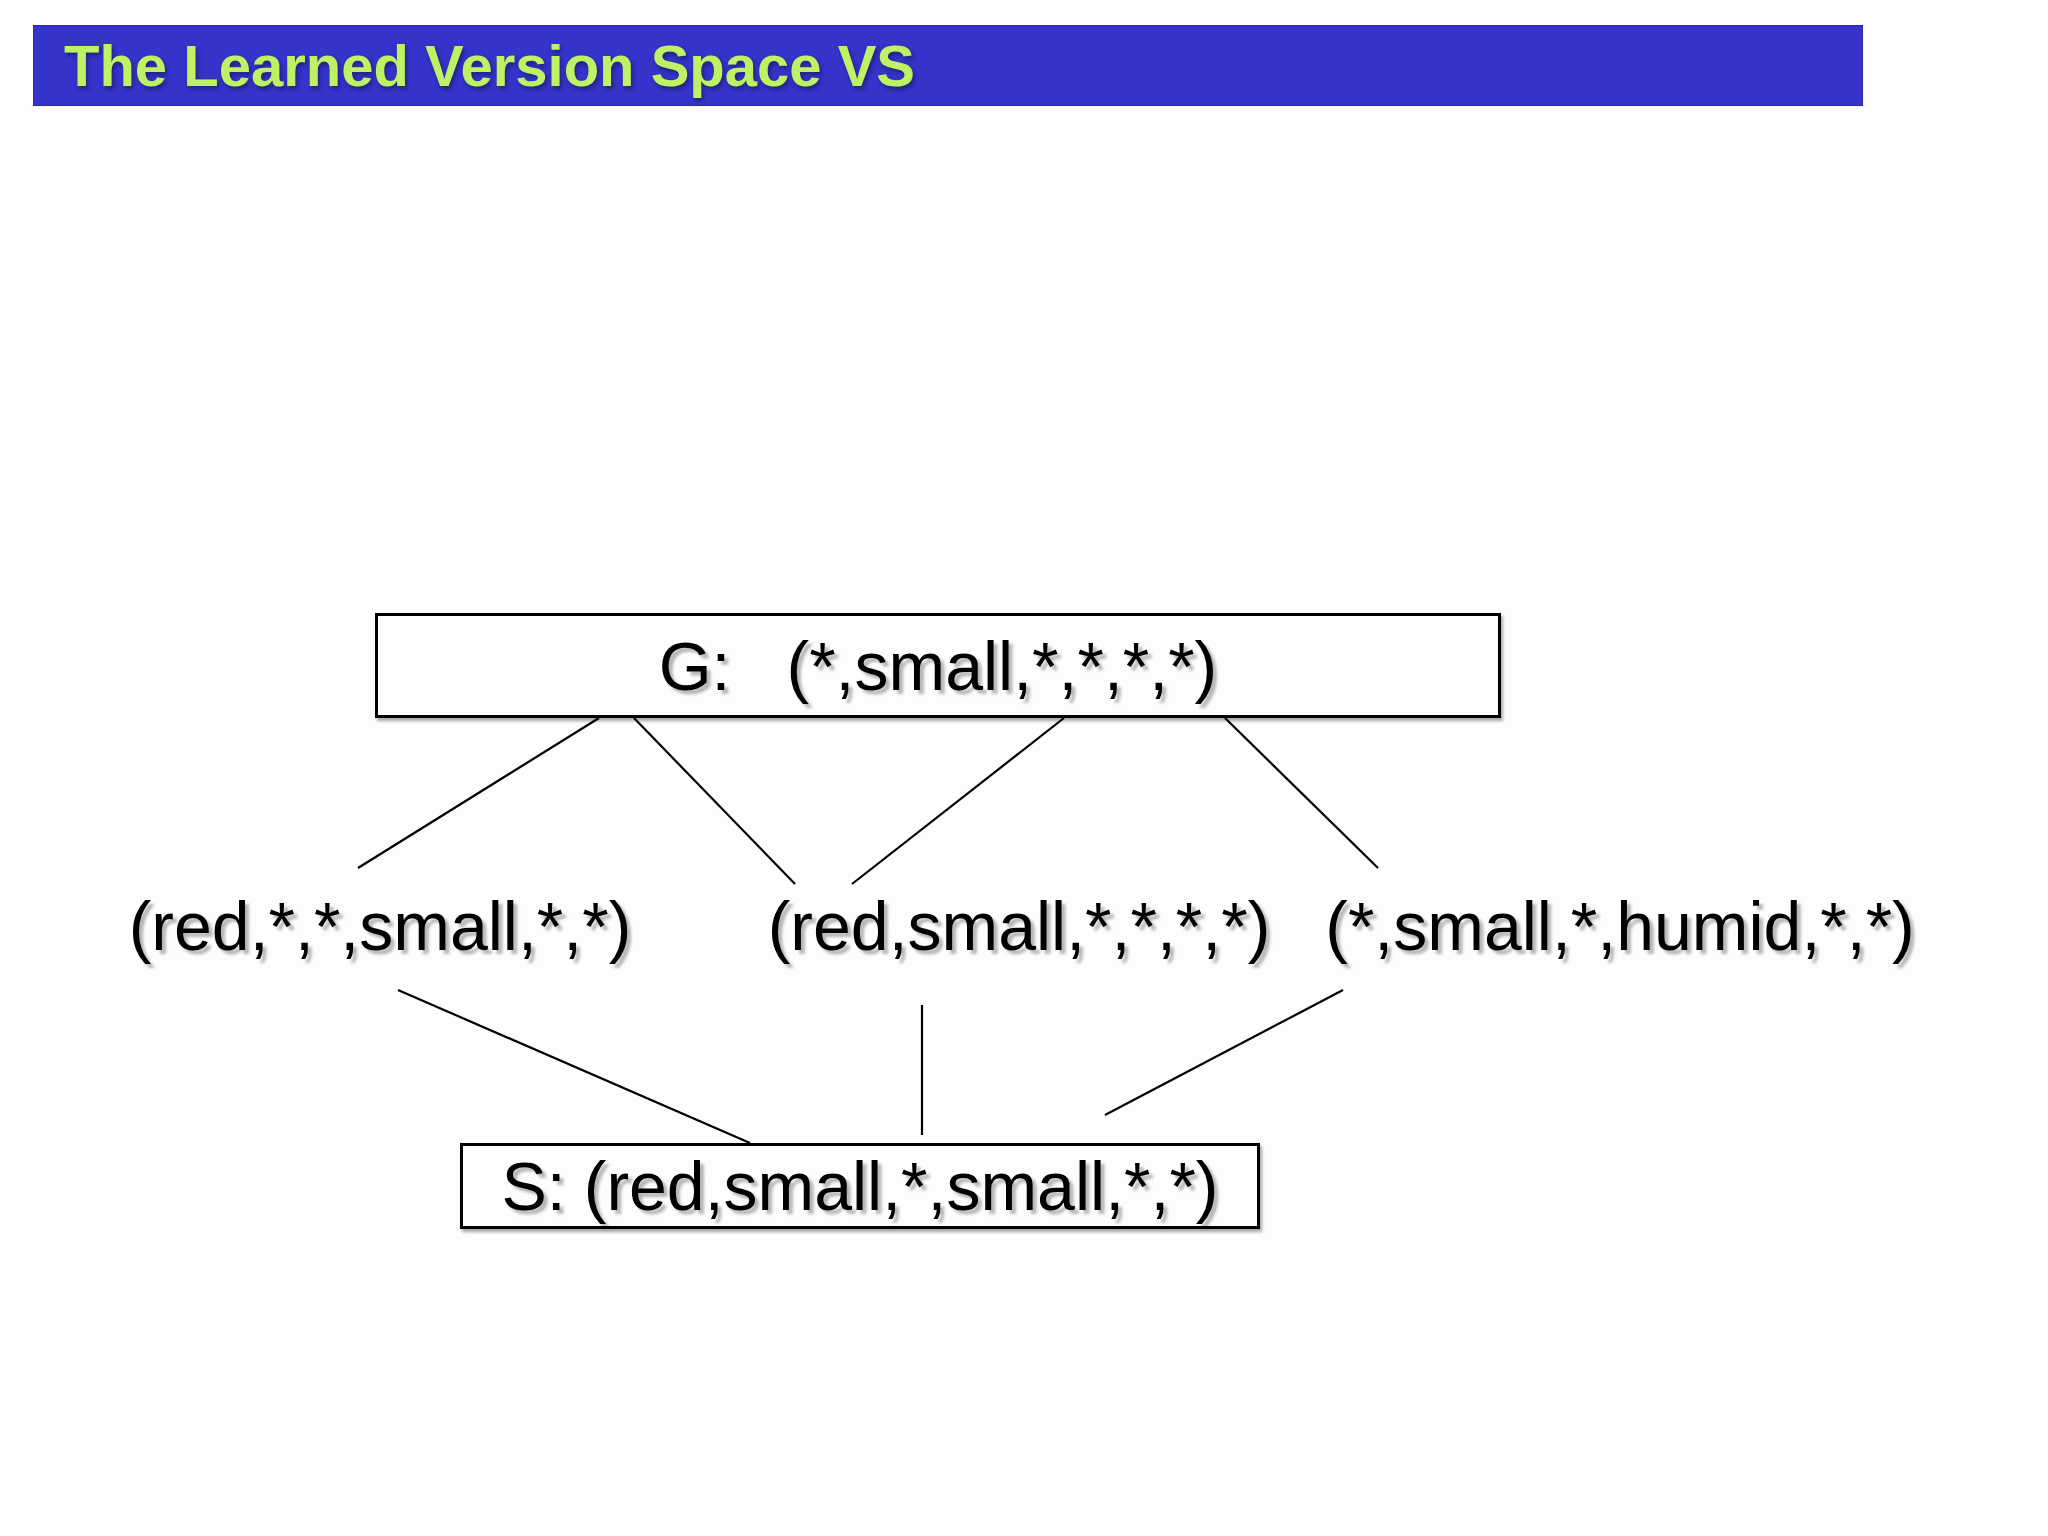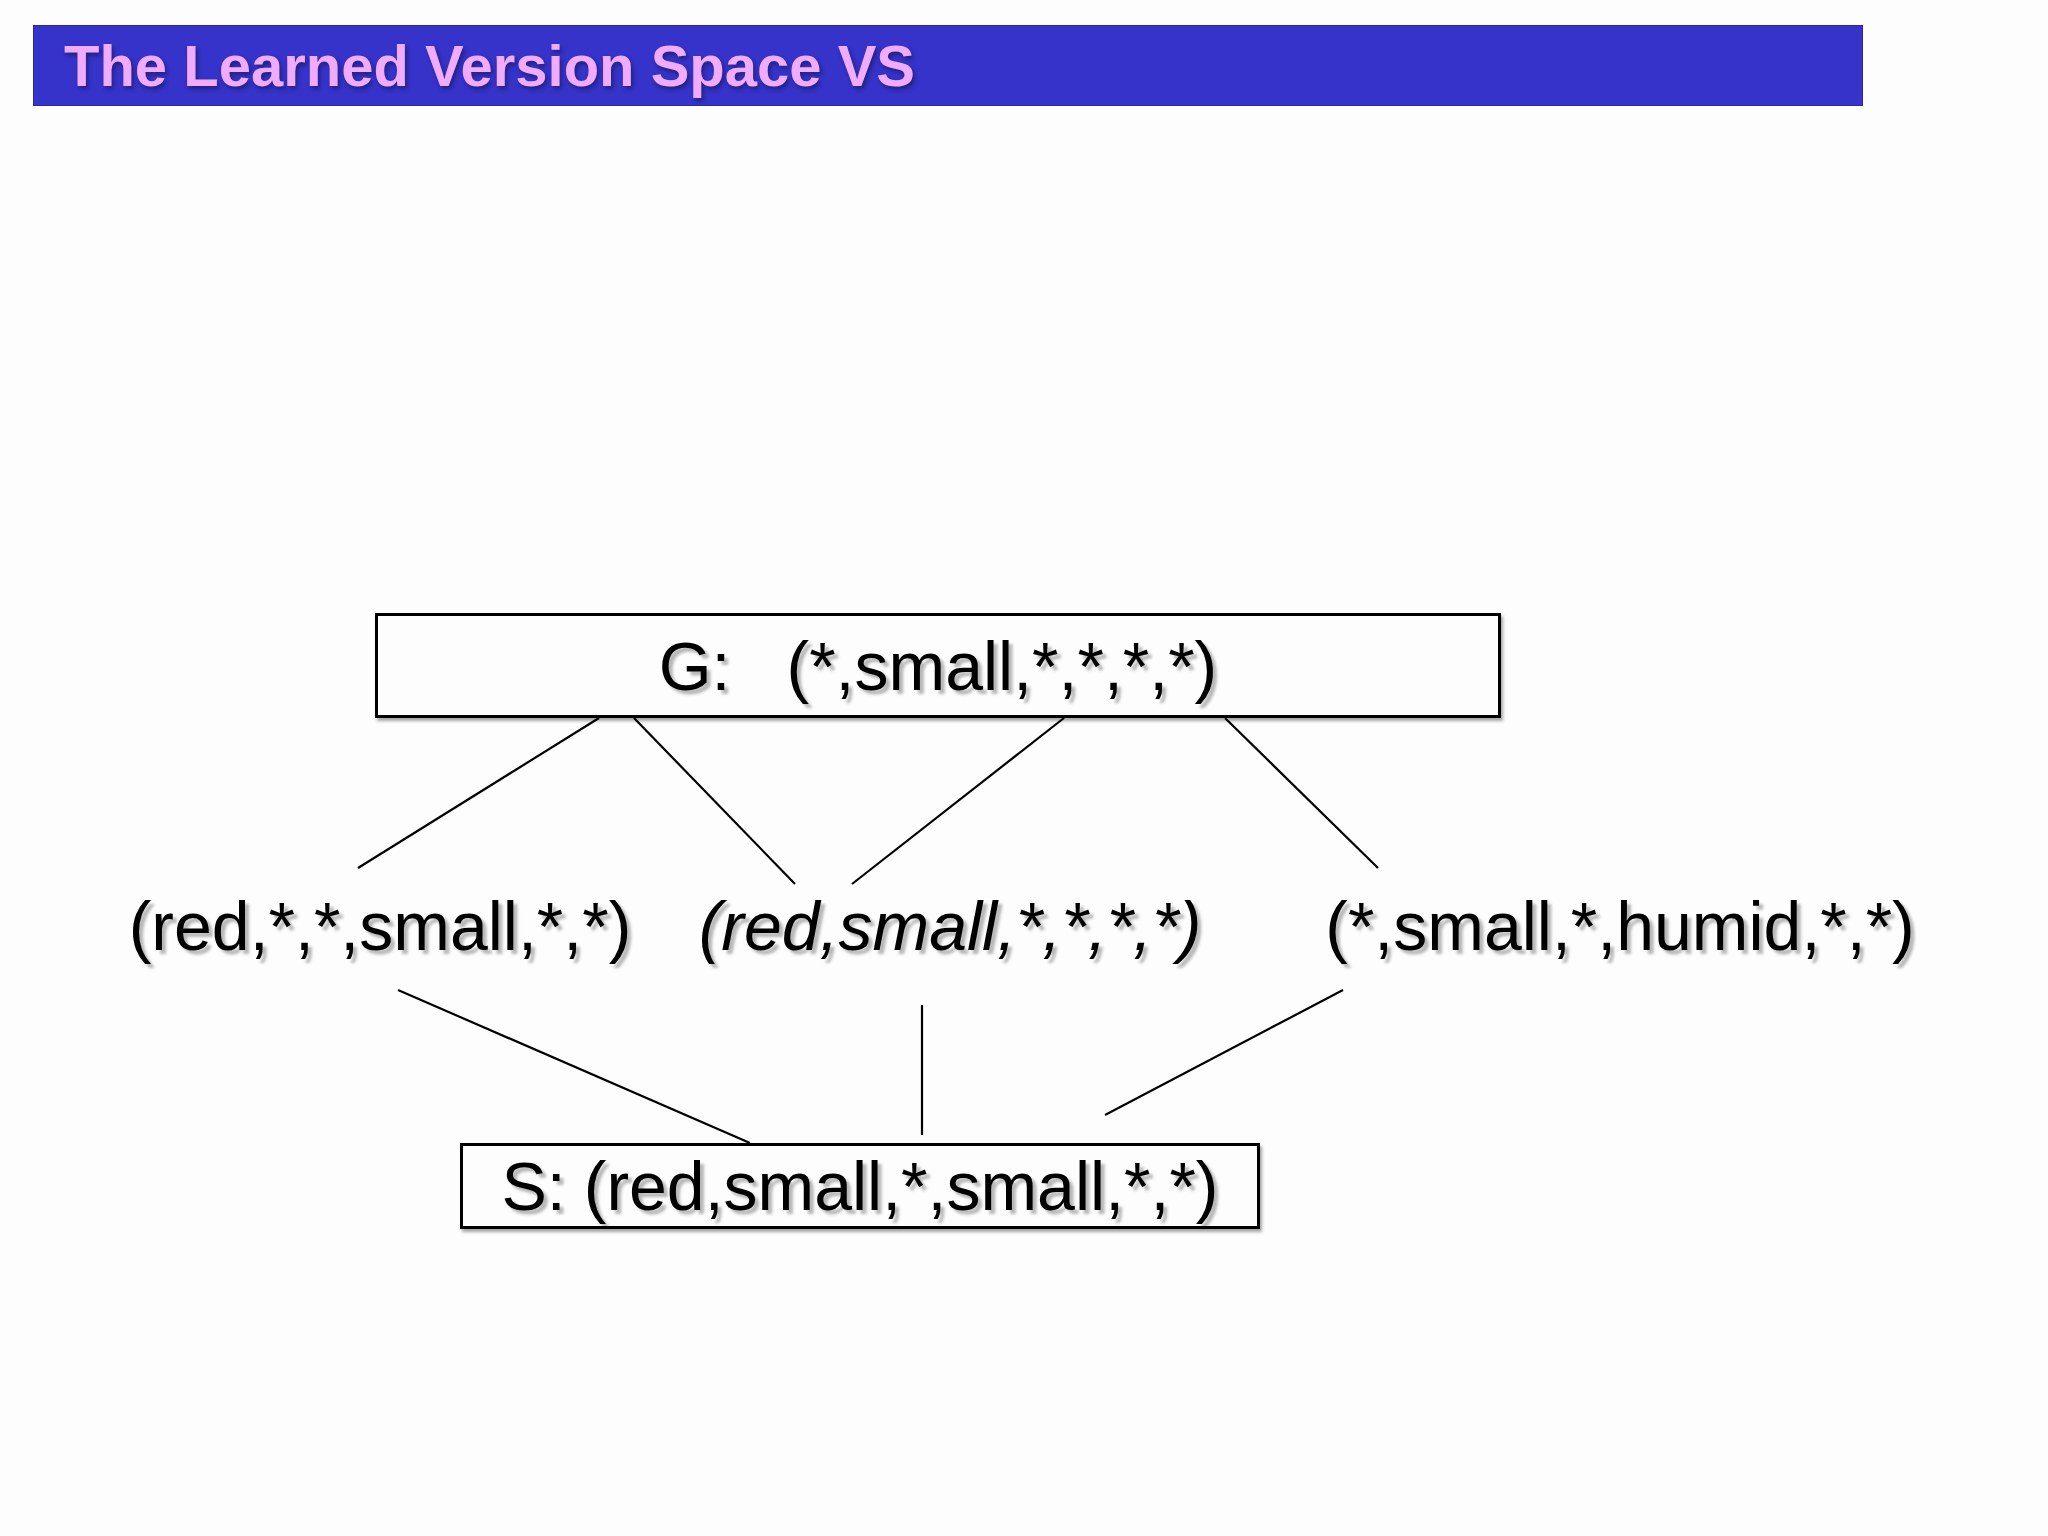--- a/index.html
+++ b/index.html
@@ -82,30 +82,30 @@
   .mid-node {
     position: absolute;
     top: 892px;
     transform: translateX(-50%);
     font-size: 68px;
     line-height: 68px;
     white-space: nowrap;
     text-shadow: 4px 4px 3px rgba(0,0,0,0.28);
   }
   .mid-node-1 { left: 380px; }
-  .mid-node-2 { left: 950px; font-style: italic; }
+  .mid-node-2 { left: 1019px; }
   .mid-node-3 { left: 1620px; }
 </style>
 </head>
 <body>
 
 <div class="slide" style="background: rgb(253, 253, 253);">
 
   <div class="title-bar" style="background: rgb(53, 51, 201);">
-    <span class="title-text" style="color: #f0abfc;">The Learned Version Space VS</span>
+    <span class="title-text" style="color: #bef264;">The Learned Version Space VS</span>
   </div>
 
   <svg class="edges-layer" viewBox="0 0 2048 1536" xmlns="http://www.w3.org/2000/svg">
       <line x1="599" y1="718" x2="358" y2="868" stroke="#000000"></line>
       <line x1="634" y1="718" x2="795" y2="884" stroke="#000000"></line>
       <line x1="1064" y1="718" x2="852" y2="884" stroke="#000000"></line>
       <line x1="1225" y1="718" x2="1378" y2="868" stroke="#000000"></line>
       <line x1="398" y1="990" x2="750" y2="1143" stroke="#000000"></line>
       <line x1="922" y1="1005" x2="922" y2="1135" stroke="#000000"></line>
       <line x1="1343" y1="990" x2="1105" y2="1115" stroke="#000000"></line>

